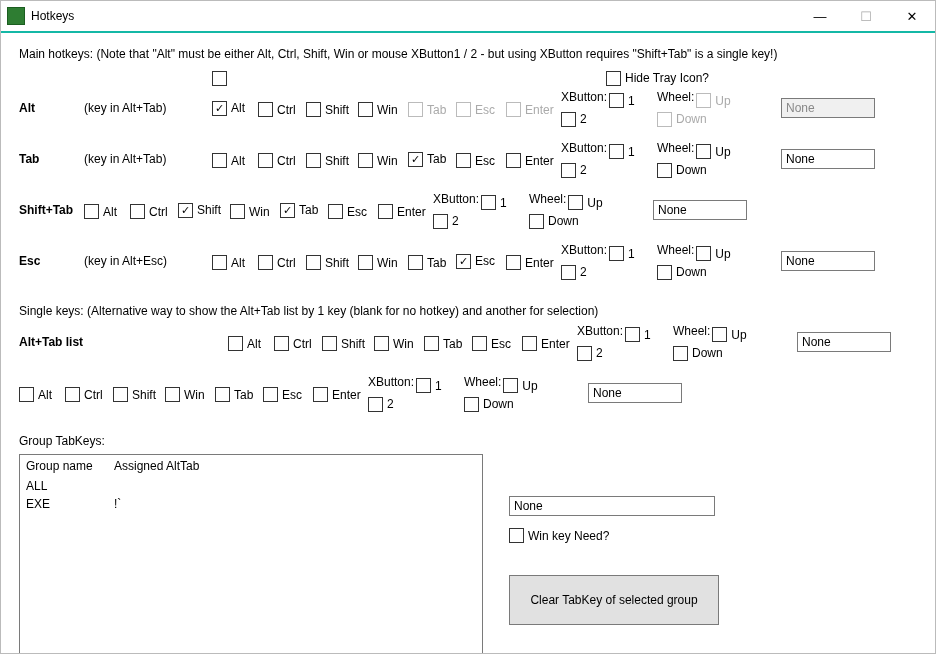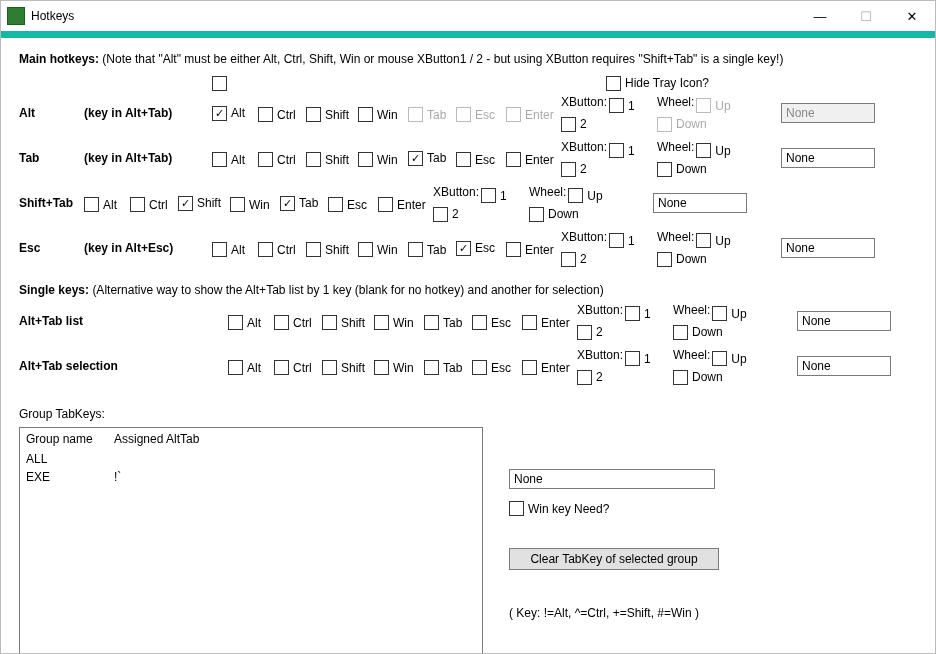--- a/index.html
+++ b/index.html
@@ -1,47 +1,47 @@
 <!DOCTYPE html>
 <html><head>
 <meta charset="utf-8">
 <style>
   html,body{margin:0;padding:0;font-family:"Segoe UI",Tahoma,sans-serif;font-size:12px;color:#000;background:#fff}
   .window{width:936px;height:654px;border:1px solid #bbb;box-sizing:border-box;display:flex;flex-direction:column;background:#fff;margin:0}
-  .titlebar{height:30px;display:flex;align-items:center;border-bottom:7px solid #14b8a6;padding:0 0 0 6px}
+  .titlebar{height:30px;display:flex;align-items:center;border-bottom:2px solid #14b8a6;padding:0 0 0 6px}
   .titlebar-icon{width:16px;height:16px;background:#2e7d32;border:1px solid #1b5e20;margin-right:6px;display:inline-block}
   .titlebar-text{flex:1;font-size:12px}
   .sysbtns{display:flex;height:100%}
   .sysbtn{width:46px;display:flex;align-items:center;justify-content:center;font-size:13px;color:#000}
   .sysbtn.max{color:#aaa}
   .content{flex:1;padding:10px 18px 6px 18px;overflow:hidden;display:flex;flex-direction:column}
   .section-hdr{margin:4px 0 6px 0}
-  .section-hdr .label{font-weight:bold}
+  .section-hdr .label{font-weight:normal}
   .section-hdr .note{font-weight:normal}
   .check{display:inline-flex;align-items:center;margin-right:6px}
   .check .box{width:13px;height:13px;border:1px solid #333;display:inline-flex;align-items:center;justify-content:center;margin-right:4px;background:#fff}
   .check.disabled .box{border-color:#bbb}
   .check.disabled .lbl{color:#aaa}
   .check .tick{font-size:11px;line-height:11px;color:#000}
-  .grid{display:grid;row-gap:8px;margin-bottom:4px}
+  .grid{display:grid;row-gap:14px;margin-bottom:4px}
   .rowname{font-weight:bold;width:65px;display:inline-block}
   .rowname.wide{width:auto}
-  .rowsub{font-weight:bold}
+  .rowsub{font-weight:normal}
   .xlabel{margin-right:2px}
   .wlabel{margin-right:2px}
   .nonebox{width:84px;height:18px;border:1px solid #7a7a7a;background:#fff;display:inline-flex;align-items:center;padding:0 4px;font-size:12px}
   .nonebox.dis{background:#f0f0f0;color:#888}
   .group-section{margin-top:10px}
   .group-panel{width:462px;height:268px;border:1px solid #7a7a7a;background:#fff;margin-top:4px}
   .ghdr{display:flex;padding:4px 6px}
   .ghcol1{width:88px}
   .grow{display:flex;padding:2px 6px}
   .side{flex:1;padding:42px 0 0 0}
   .flex-h{display:flex}
-  .btn{border:1px solid #7a7a7a;background:#e1e1e1;padding:3px 10px;font-size:12px;display:inline-block;text-align:center}
+  .btn{border:1px solid #7a7a7a;background:#e1e1e1;padding:17px 10px;font-size:12px;display:inline-block;text-align:center}
   .btn-assign{width:192px;text-align:left;padding:3px 8px}
   .inputbox{width:196px;height:18px;border:1px solid #7a7a7a;background:#fff;display:inline-flex;align-items:center;padding:0 4px;margin-top:4px}
   .keynote{margin-top:36px}
   .col-name{width:65px}
   .col-sub{width:128px}
   .col-sub-wide{width:209px}
   .col-alt{width:46px}
   .col-ctrl{width:48px}
   .col-shift{width:52px}
   .col-win{width:50px}
@@ -365,21 +365,21 @@
             </span><span class="check">
               <span class="box">
                 <span class="tick"></span>
               </span>
               <span class="lbl">Down</span>
             </span></div>
       <div><span class="nonebox ">None</span></div>
     </div>
       </div>
 
-    <div class="section-hdr" style="margin-top:12px">
+    <div class="section-hdr" style="margin-top:20px">
       <span class="label">Single keys:</span>
       <span class="note">(Alternative way to show the Alt+Tab list by 1 key (blank for no hotkey) and another for selection)</span>
     </div>
 
     <div id="single-rows" class="grid">
         <div class="row">
       <div class="col-sub-wide"><span class="rowname wide">Alt+Tab list</span></div>
       <div class="col-alt"><span class="check">
               <span class="box">
                 <span class="tick"></span>
@@ -440,21 +440,20 @@
               <span class="lbl">Up</span>
             </span><span class="check">
               <span class="box">
                 <span class="tick"></span>
               </span>
               <span class="lbl">Down</span>
             </span></div>
       <div><span class="nonebox">None</span></div>
     </div>
         <div class="row">
-      <div class="col-sub-wide"><span class="rowname wide">Alt+Tab selection</span></div>
       <div class="col-alt"><span class="check">
               <span class="box">
                 <span class="tick"></span>
               </span>
               <span class="lbl">Alt</span>
             </span></div>
       <div class="col-ctrl"><span class="check">
               <span class="box">
                 <span class="tick"></span>
               </span>

